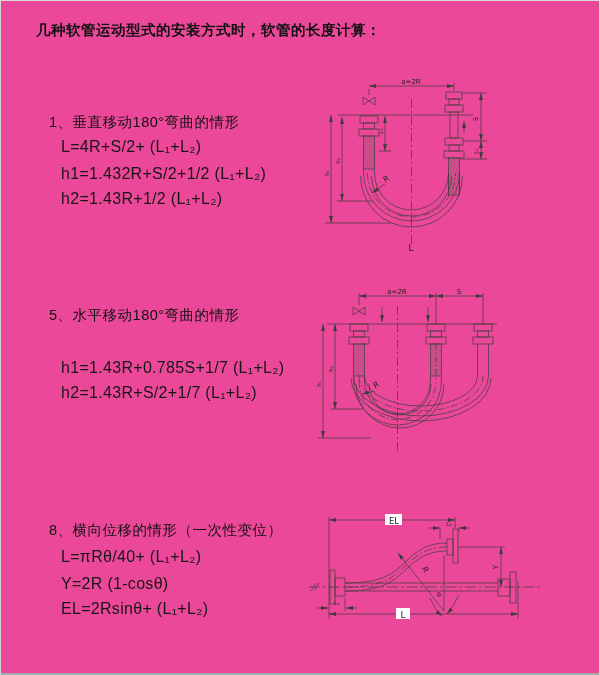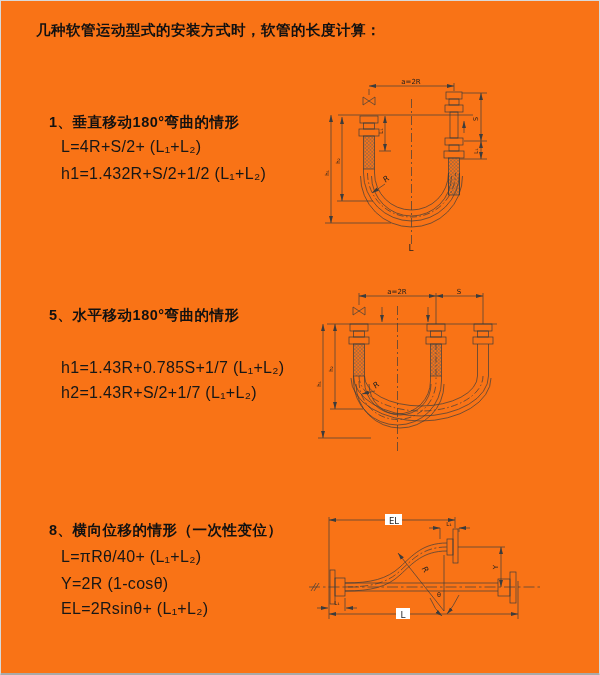--- a/index.html
+++ b/index.html
@@ -1,44 +1,45 @@
 <!DOCTYPE html>
 <html><head>
 <meta charset="utf-8">
 <style>
   html,body{margin:0;padding:0;background:#f4f4f4;}
   .page{
-    position:relative;width:598px;height:672px;background:#f97316;
+    position:relative;width:598px;height:672px;background:#ec4899;
     border:1px solid #d9d9d9;border-bottom:3px solid #a9a9a9;
     font-family:"Liberation Sans","DejaVu Sans",sans-serif;color:#1a1a1a;
     overflow:hidden;
   }
   .title{
     position:absolute;left:35px;top:20px;font-size:14.5px;font-weight:bold;
     letter-spacing:0.5px;color:#111;
   }
   .sec-heading{
-    position:absolute;font-size:14.5px;font-weight:bold;color:#111;letter-spacing:0.5px;
+    position:absolute;font-size:14.5px;font-weight:normal;color:#111;letter-spacing:0.5px;
   }
   .formula{
     position:absolute;left:60px;font-size:16px;color:#171717;letter-spacing:0.3px;
   }
   svg{position:absolute;overflow:visible;}
   text{font-family:"DejaVu Sans","Liberation Sans",sans-serif;}
 </style>
 </head>
 <body>
 
 <div class="page">
 
   <div class="title">几种软管运动型式的安装方式时，软管的长度计算：</div>
 
   <div class="sec-heading" style="left:48px;top:112px">1、垂直移动180°弯曲的情形</div>
   <div class="formula" style="top:137px">L=4R+S/2+ (L₁+L₂)</div>
   <div class="formula" style="top:164px">h1=1.432R+S/2+1/2 (L₁+L₂)</div>
+  <div class="formula" style="top:189px">h2=1.43R+1/2 (L₁+L₂)</div>
 
   <div class="sec-heading" style="left:48px;top:305px">5、水平移动180°弯曲的情形</div>
   <div class="formula" style="top:358px">h1=1.43R+0.785S+1/7 (L₁+L₂)</div>
   <div class="formula" style="top:383px">h2=1.43R+S/2+1/7 (L₁+L₂)</div>
 
   <div class="sec-heading" style="left:48px;top:520px">8、横向位移的情形（一次性变位）</div>
   <div class="formula" style="top:547px">L=πRθ/40+ (L₁+L₂)</div>
   <div class="formula" style="top:574px">Y=2R (1-cosθ)</div>
   <div class="formula" style="top:599px">EL=2Rsinθ+ (L₁+L₂)</div>
 

